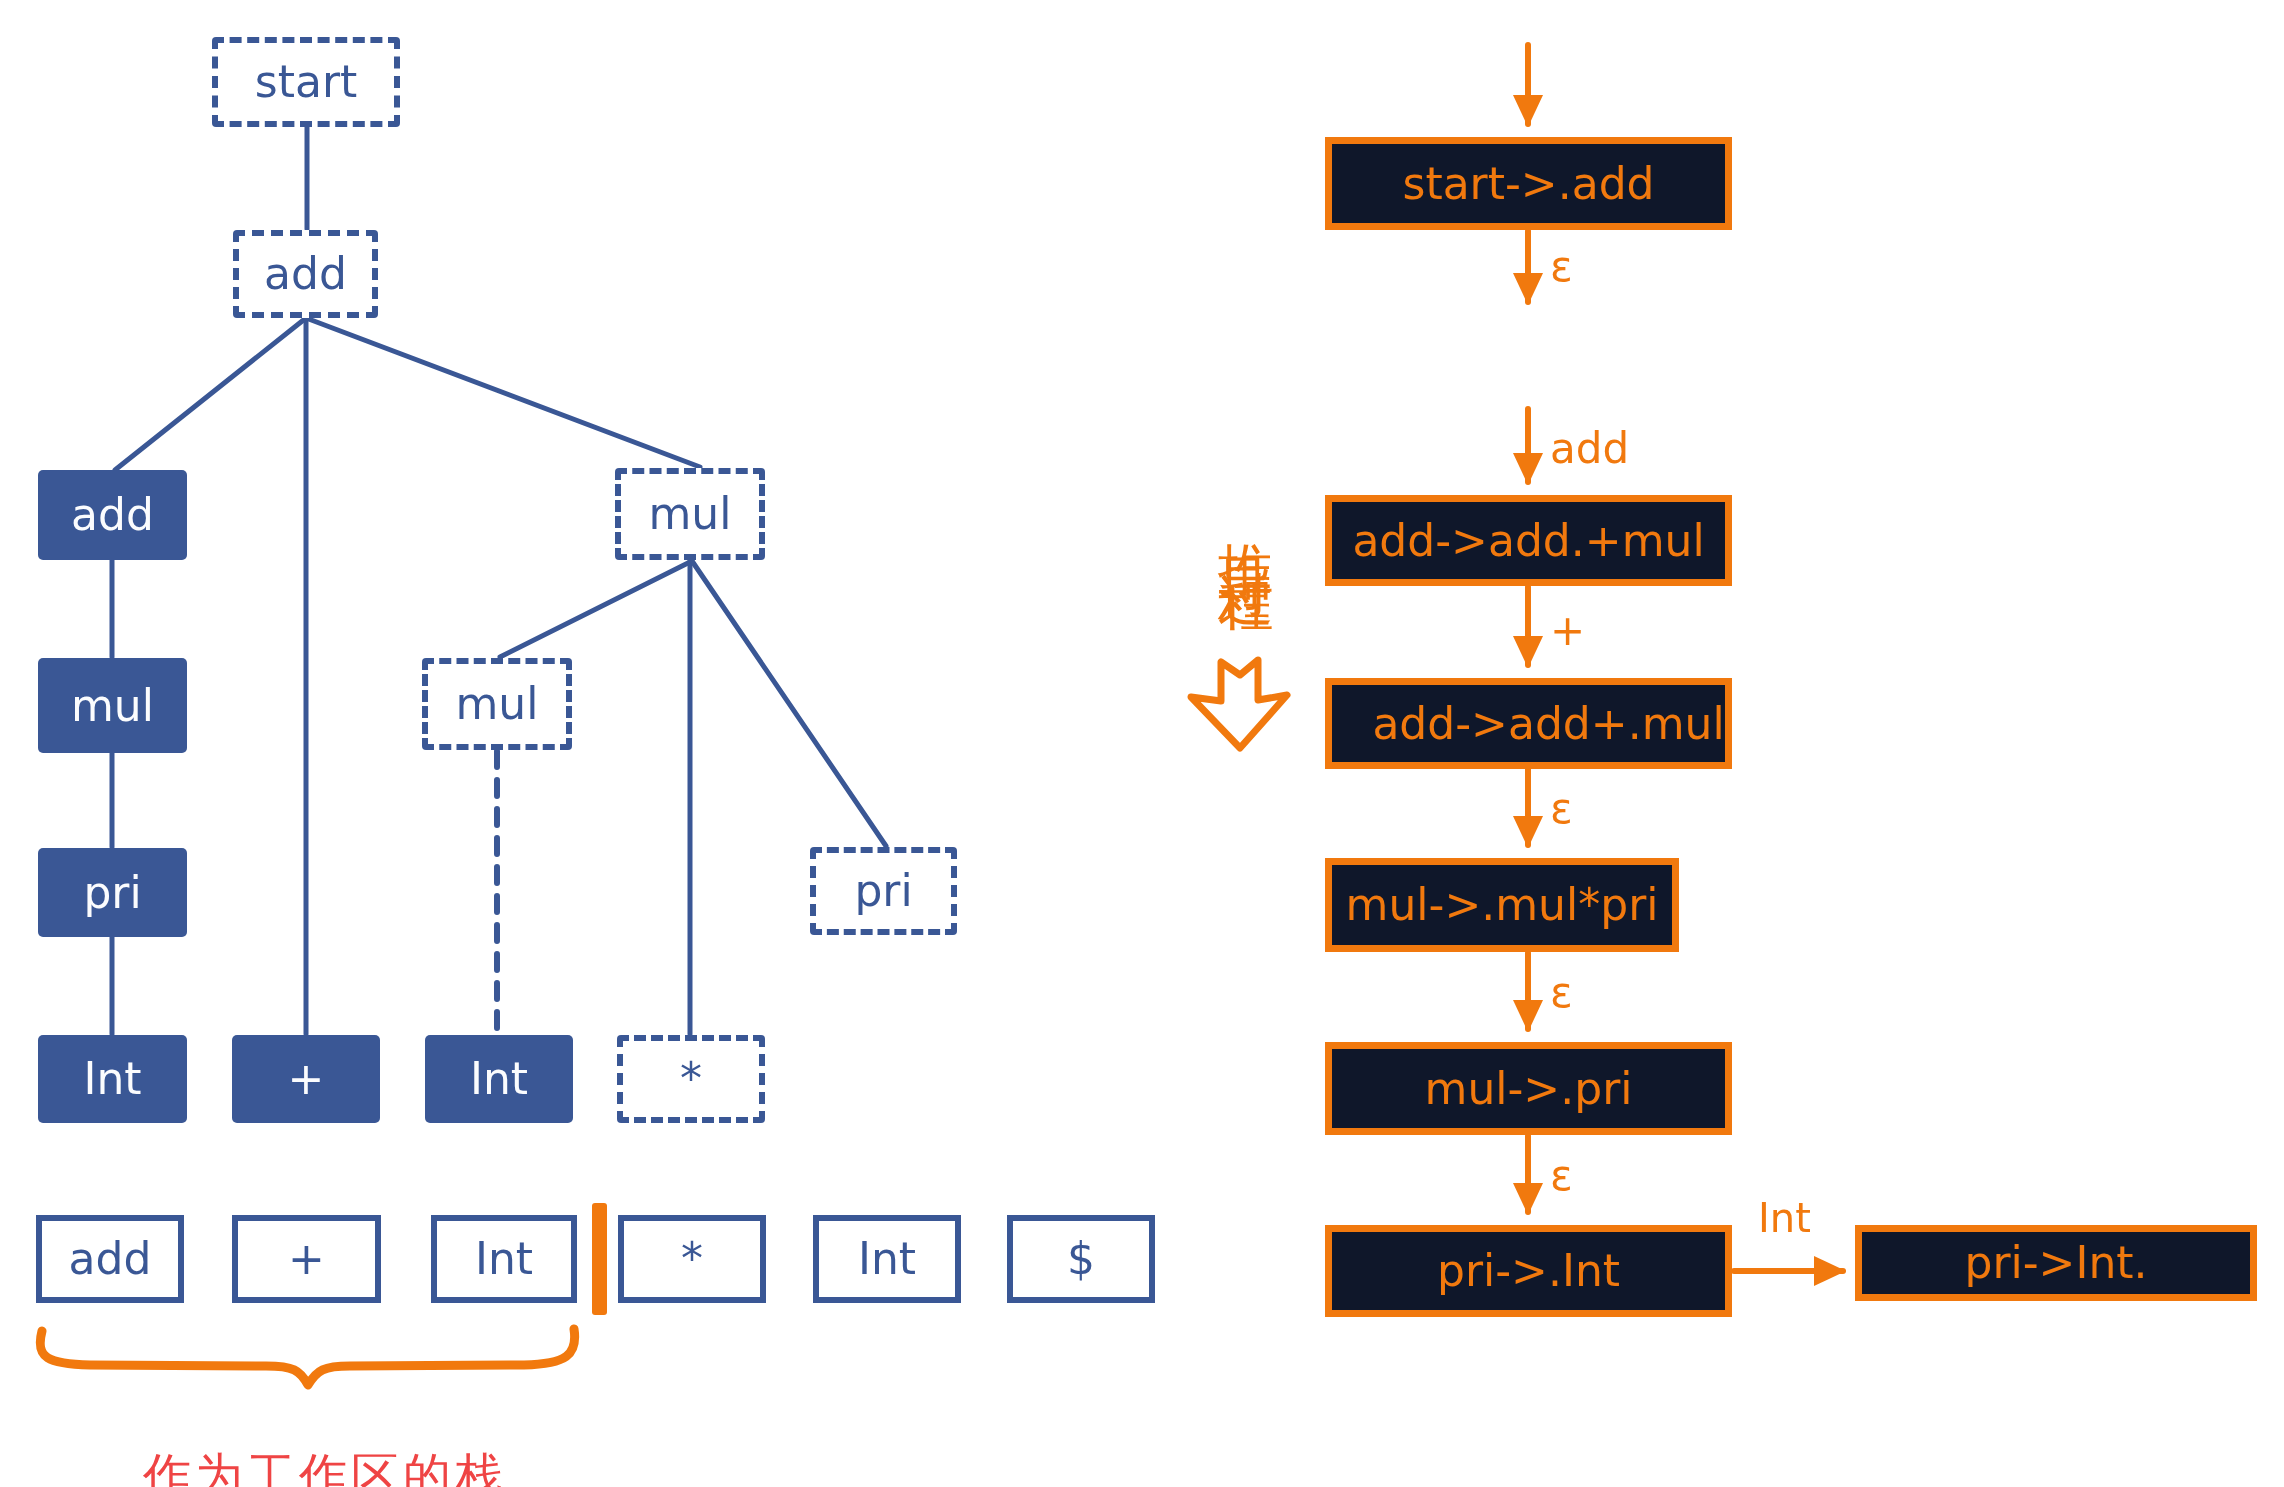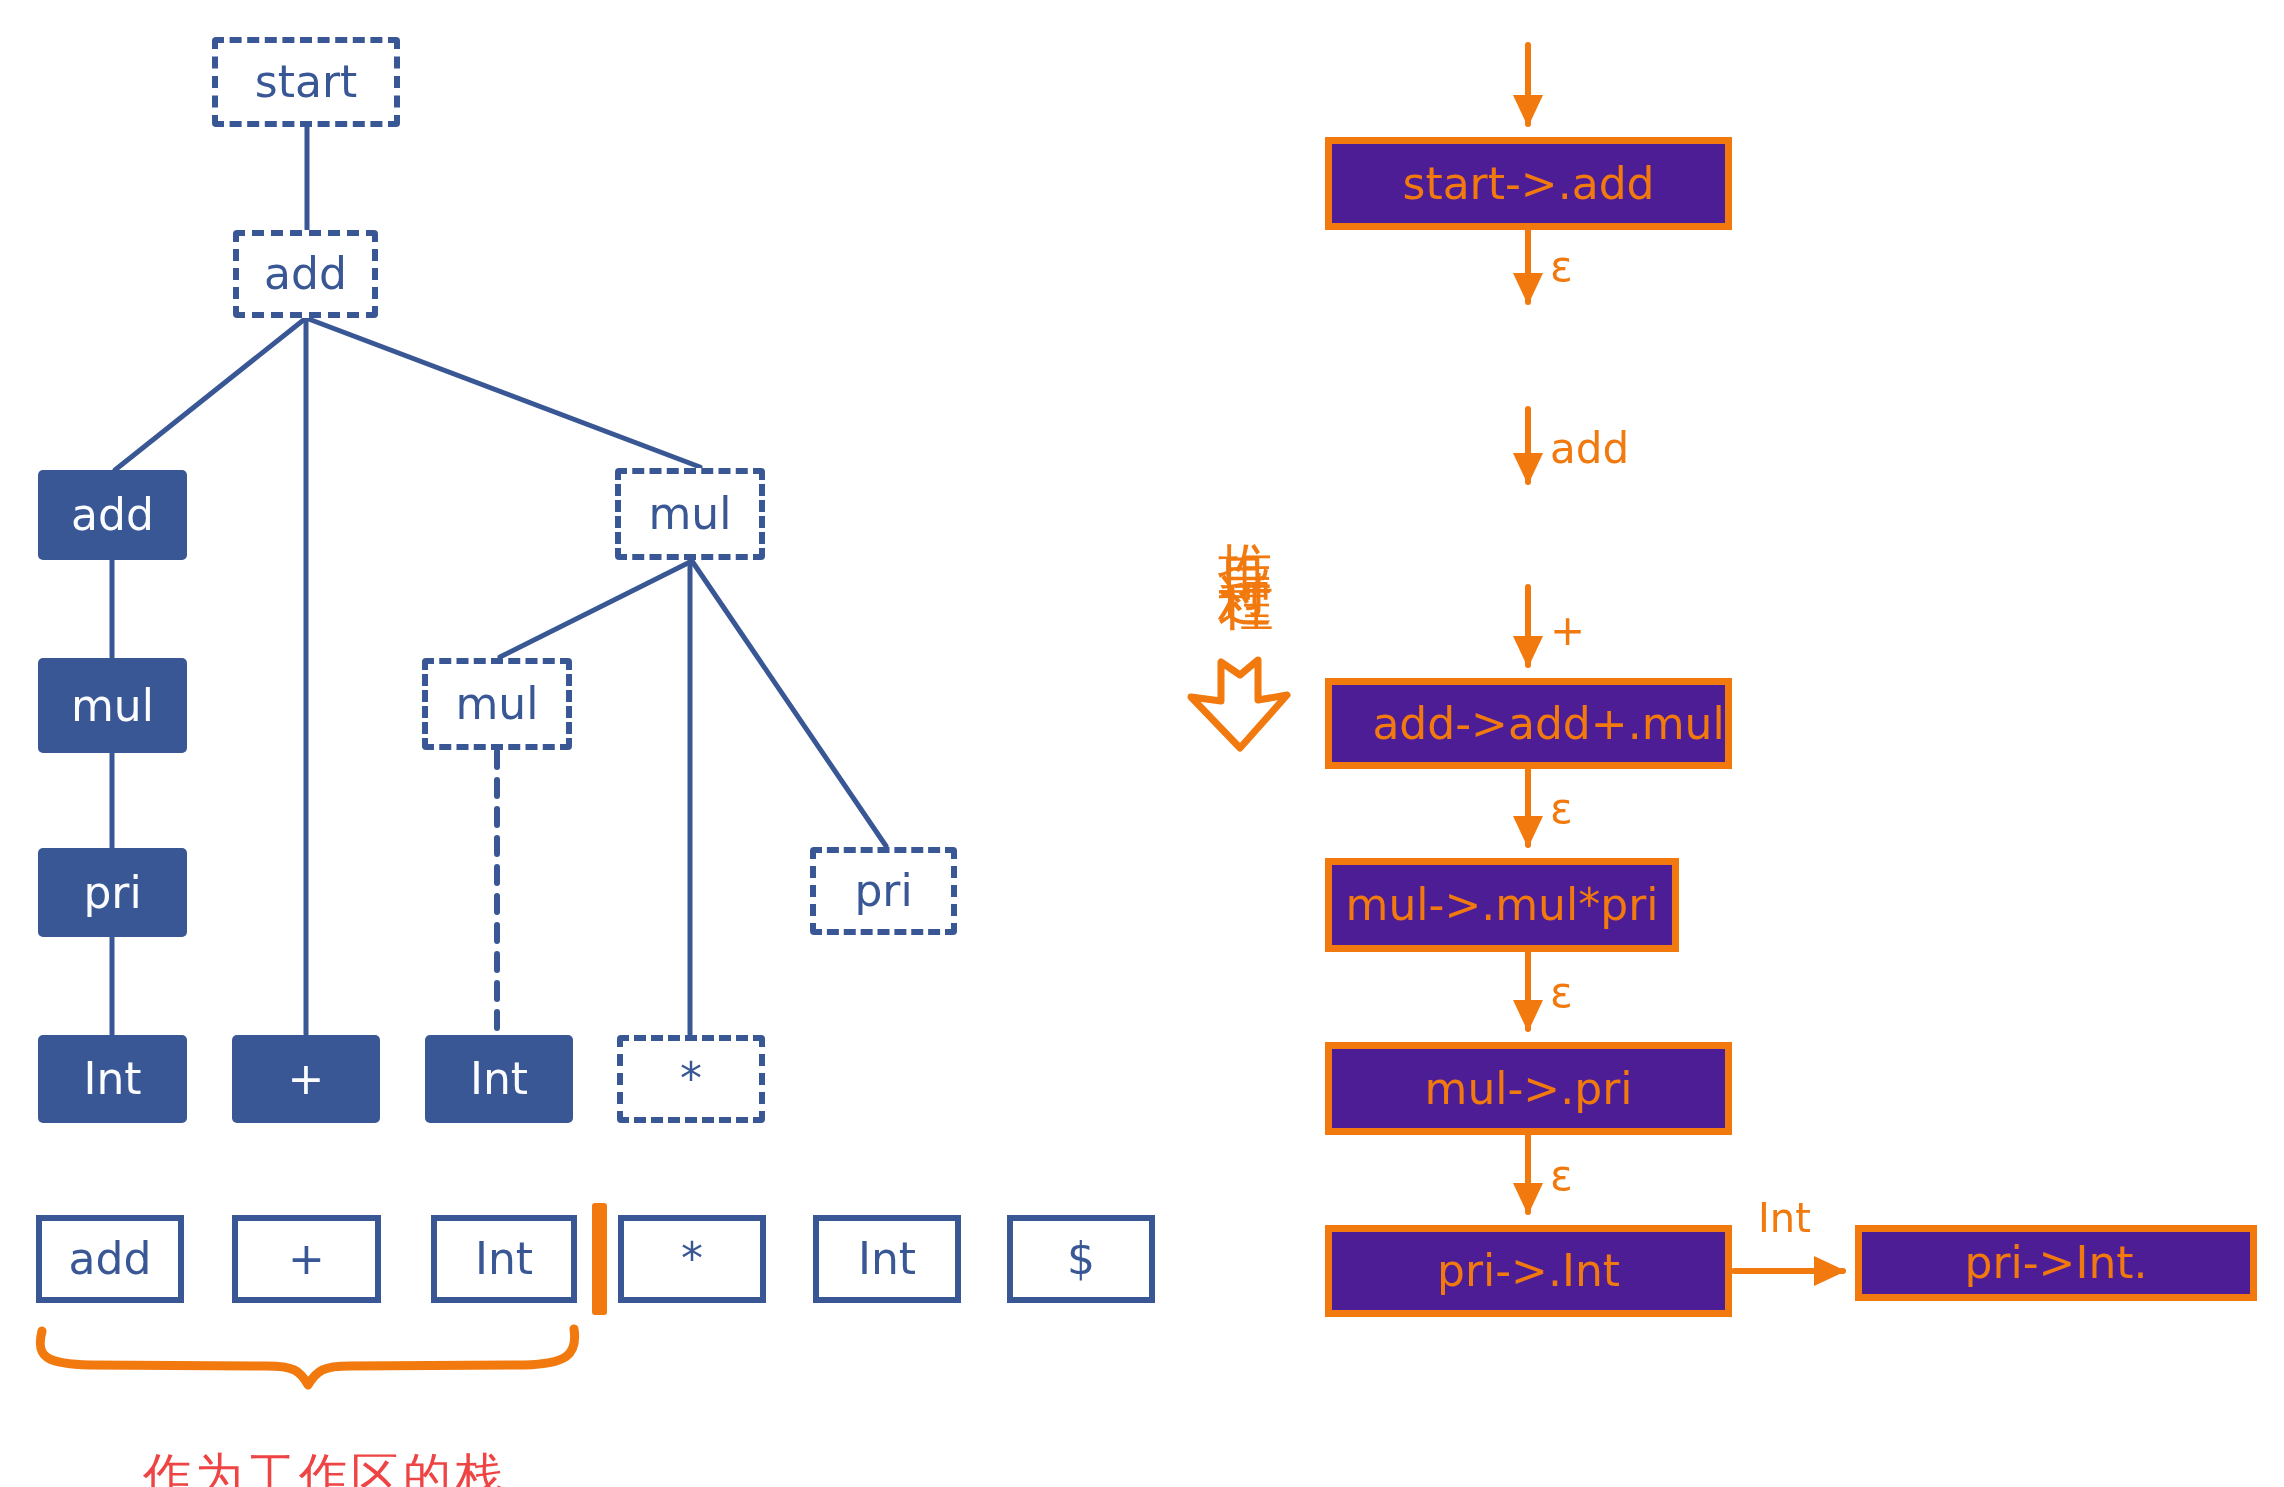--- a/index.html
+++ b/index.html
@@ -36,21 +36,21 @@
     border: 6px dashed #3a5795;
     color: #3a5795;
     border-radius: 4px;
   }
   .token-box {
     background: #ffffff;
     border: 6px solid #3a5795;
     color: #3a5795;
   }
   .step-box {
-    background: #4c1d95;
+    background: #0f172a;
     border: 7px solid #f1790e;
     color: #f1790e;
     font-size: 44px;
   }
   .edge-label {
     position: absolute;
     color: #f1790e;
     font-size: 42px;
     line-height: 1;
     white-space: nowrap;
@@ -149,20 +149,21 @@
 
   <div class="box token-box" style="left:618px; top:1215px; width:148px; height:88px;">*</div>
   <div class="box token-box" style="left:813px; top:1215px; width:148px; height:88px;">Int</div>
   <div class="box token-box" style="left:1007px; top:1215px; width:148px; height:88px;">$</div>
 
   <div class="stack-note">作为工作区的栈</div>
 
   <div class="vertical-title">推导过程</div>
 
   <div class="box step-box" style="left:1325px; top:137px;  width:407px; height:93px;">start-&gt;.add</div>
+  <div class="box step-box" style="left:1325px; top:495px;  width:407px; height:91px;">add-&gt;add.+mul</div>
   <div class="box step-box" style="left:1325px; top:678px;  width:407px; height:91px;padding-left:40px;">add-&gt;add+.mul</div>
   <div class="box step-box" style="left:1325px; top:858px;  width:354px; height:94px;">mul-&gt;.mul*pri</div>
   <div class="box step-box" style="left:1325px; top:1042px; width:407px; height:93px;">mul-&gt;.pri</div>
   <div class="box step-box" style="left:1325px; top:1225px; width:407px; height:92px;">pri-&gt;.Int</div>
   <div class="box step-box" style="left:1855px; top:1225px; width:402px; height:76px;">pri-&gt;Int.</div>
 
   <div class="edge-label" style="left:1550px; top:246px;">ε</div>
   <div class="edge-label" style="left:1550px; top:428px;">add</div>
   <div class="edge-label" style="left:1550px; top:610px;">+</div>
   <div class="edge-label" style="left:1550px; top:788px;">ε</div>

